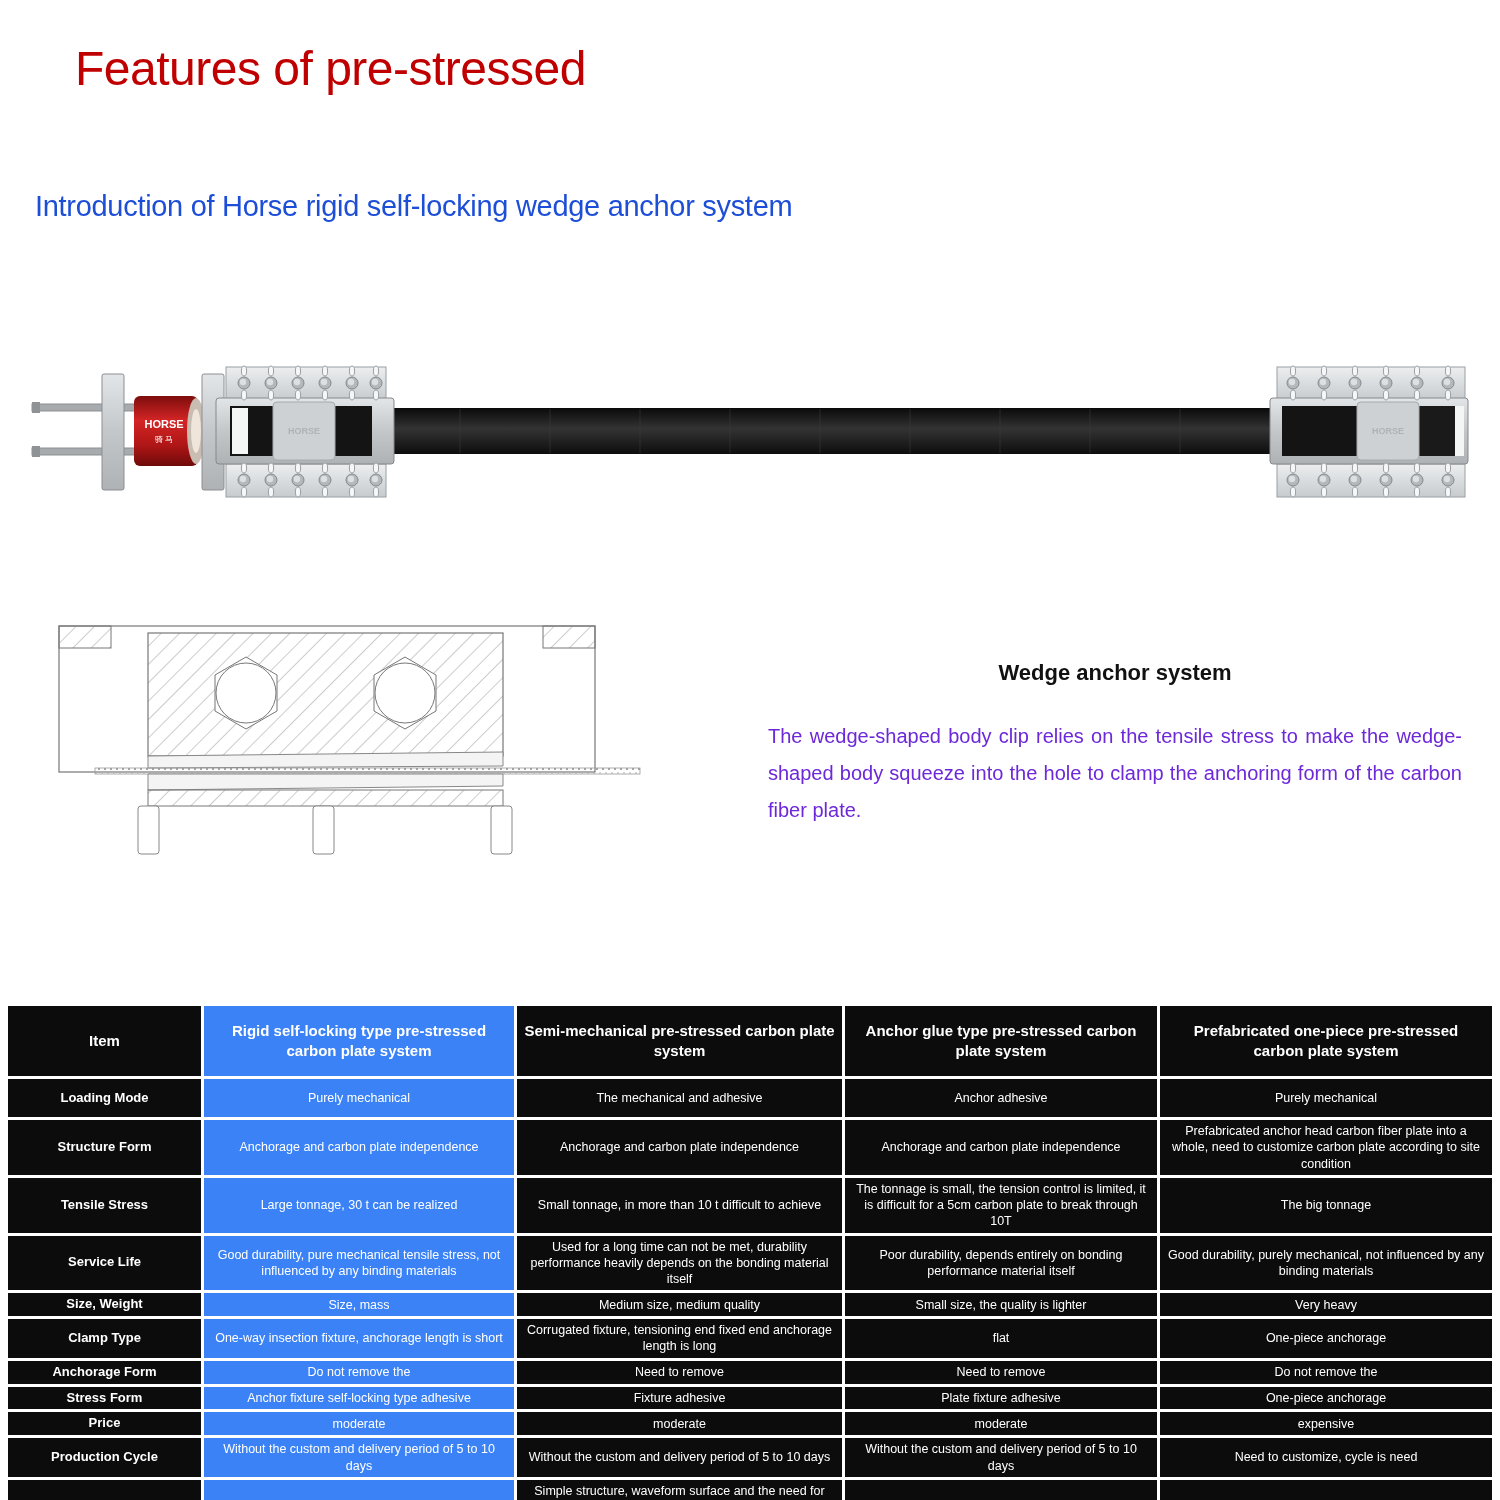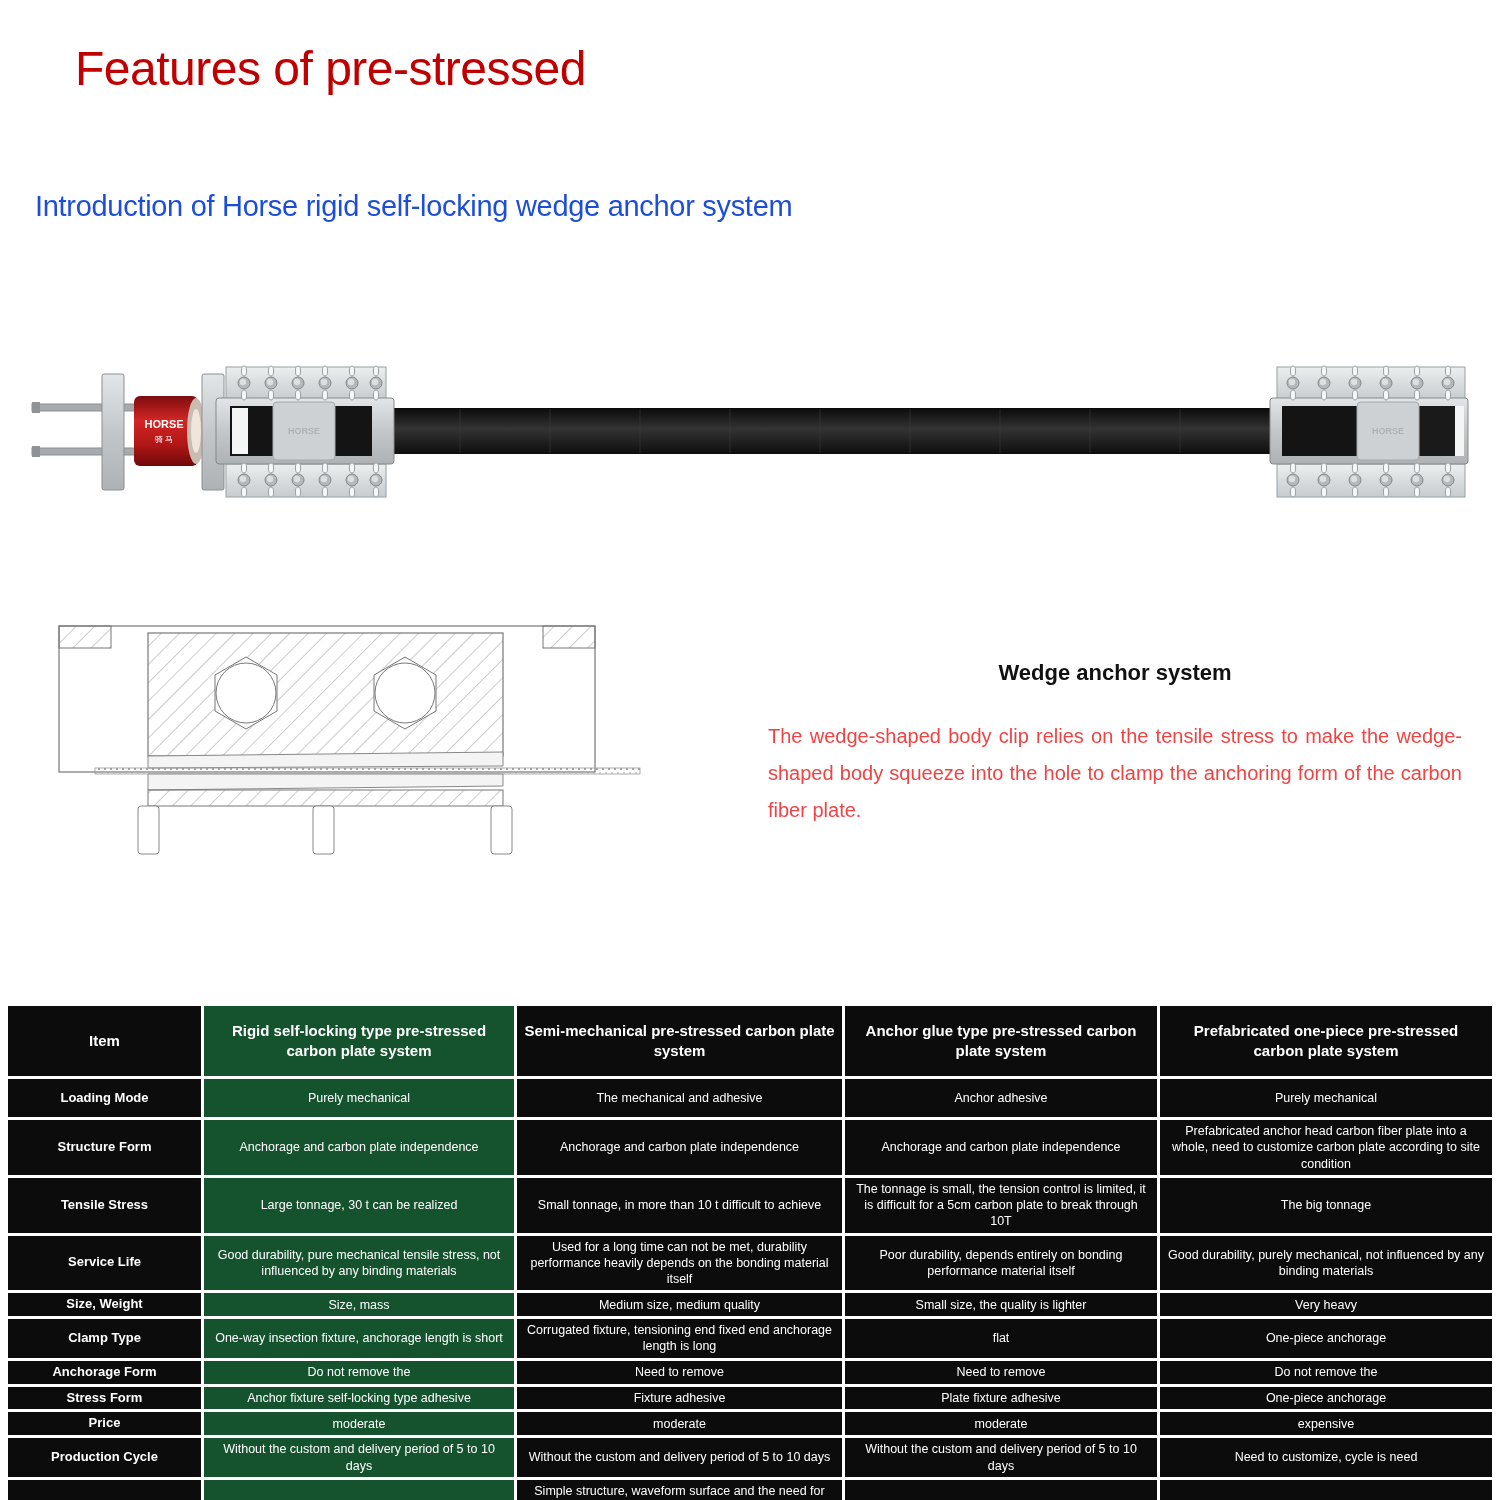--- a/index.html
+++ b/index.html
@@ -24,34 +24,34 @@
   .product-wrap { position:absolute; left:30px; top:362px; width:1440px; height:140px; }
   .product-wrap svg { width:100%; height:100%; display:block; }
 
   
   .cad-wrap { position:absolute; left:55px; top:610px; width:605px; height:252px; }
   .cad-wrap svg { width:100%; height:100%; display:block; }
 
   
   .wedge-block { position:absolute; left:768px; top:660px; width:694px; }
   .wedge-heading { text-align:center; font-size:22px; font-weight:bold; color:#111; margin-bottom:32px; }
-  .wedge-body { font-size:20px; color:#ef4444; line-height:1.85; text-align:justify; }
+  .wedge-body { font-size:20px; color:#6d28d9; line-height:1.85; text-align:justify; }
 
   
   .cmp-table {
     position:absolute; left:5px; top:1003px; width:1490px;
     border-collapse:separate; border-spacing:3px; table-layout:fixed;
     background:#fff;
   }
   .cmp-table th, .cmp-table td {
     color:#fff; text-align:center; vertical-align:middle;
     padding:3px 7px; background:#0c0c0c;
   }
   .cmp-table th { font-size:15px; font-weight:bold; height:70px; line-height:1.35; }
-  .cmp-table th.red, .cmp-table td.red { background:#14532d; }
+  .cmp-table th.red, .cmp-table td.red { background:#3b82f6; }
   .cmp-table td { font-size:12.5px; line-height:1.3; }
   .cmp-table td.rowlabel { font-weight:bold; font-size:13px; }
   .cmp-table tbody tr:nth-child(1) td { height:38px; }
   .cmp-table tbody tr:nth-child(2) td { height:50px; }
   .cmp-table tbody tr:nth-child(3) td { height:52px; }
   .cmp-table tbody tr:nth-child(4) td { height:50px; }
   .cmp-table tbody tr:nth-child(5) td { height:18px; }
   .cmp-table tbody tr:nth-child(6) td { height:34px; }
   .cmp-table tbody tr:nth-child(7) td { height:16px; }
   .cmp-table tbody tr:nth-child(8) td { height:18px; }

